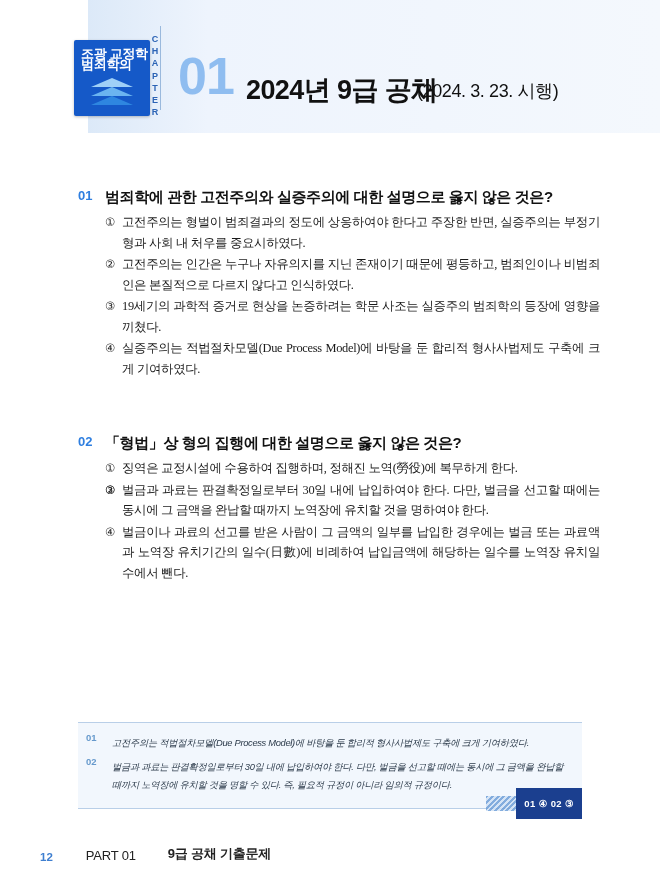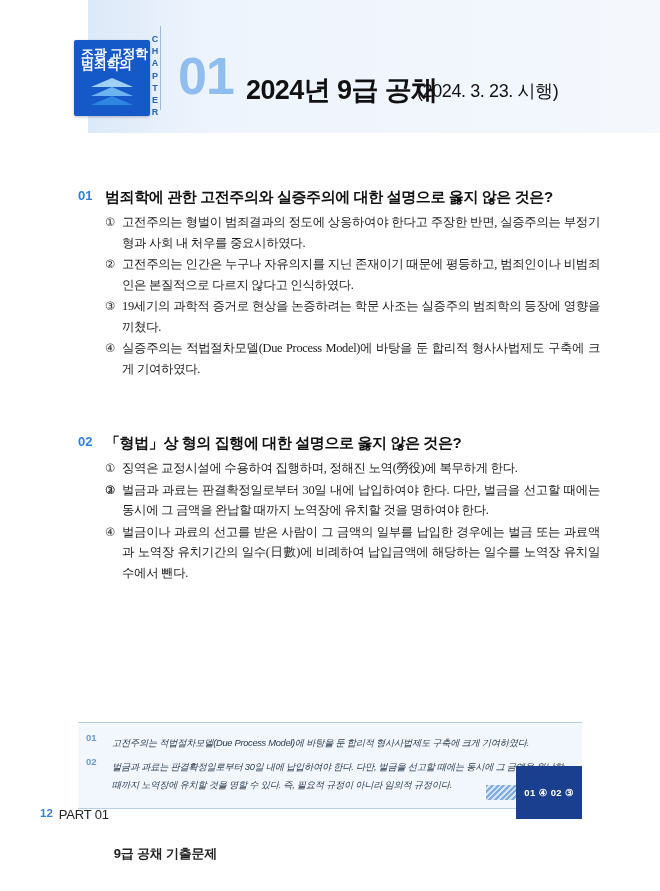--- a/index.html
+++ b/index.html
@@ -234,31 +234,32 @@
     height: 15px;
     background: repeating-linear-gradient(135deg, #6f9fd8 0 2px, #cfe0f4 2px 4px);
     opacity: 0.85;
   }
   .answer-bar .ab-box {
     background: #1b3f8f;
     color: #ffffff;
     font-family: "Liberation Sans", sans-serif;
     font-size: 9.5px;
     font-weight: bold;
-    padding: 21px 8px;
+    padding: 10px 8px;
     letter-spacing: 0.4px;
   }
 
   
   .footer {
     position: absolute;
     left: 40px;
     bottom: 28px;
     display: flex;
-    align-items: flex-start;
+    align-items: flex-end;
+    gap: 27px;
   }
   .footer .pg {
     font-family: "Liberation Sans", sans-serif;
     font-size: 11.5px;
     font-weight: bold;
     color: #3f7fd0;
     margin-right: 6px;
   }
   .footer .ftxt {
     font-family: "Liberation Sans", sans-serif;

